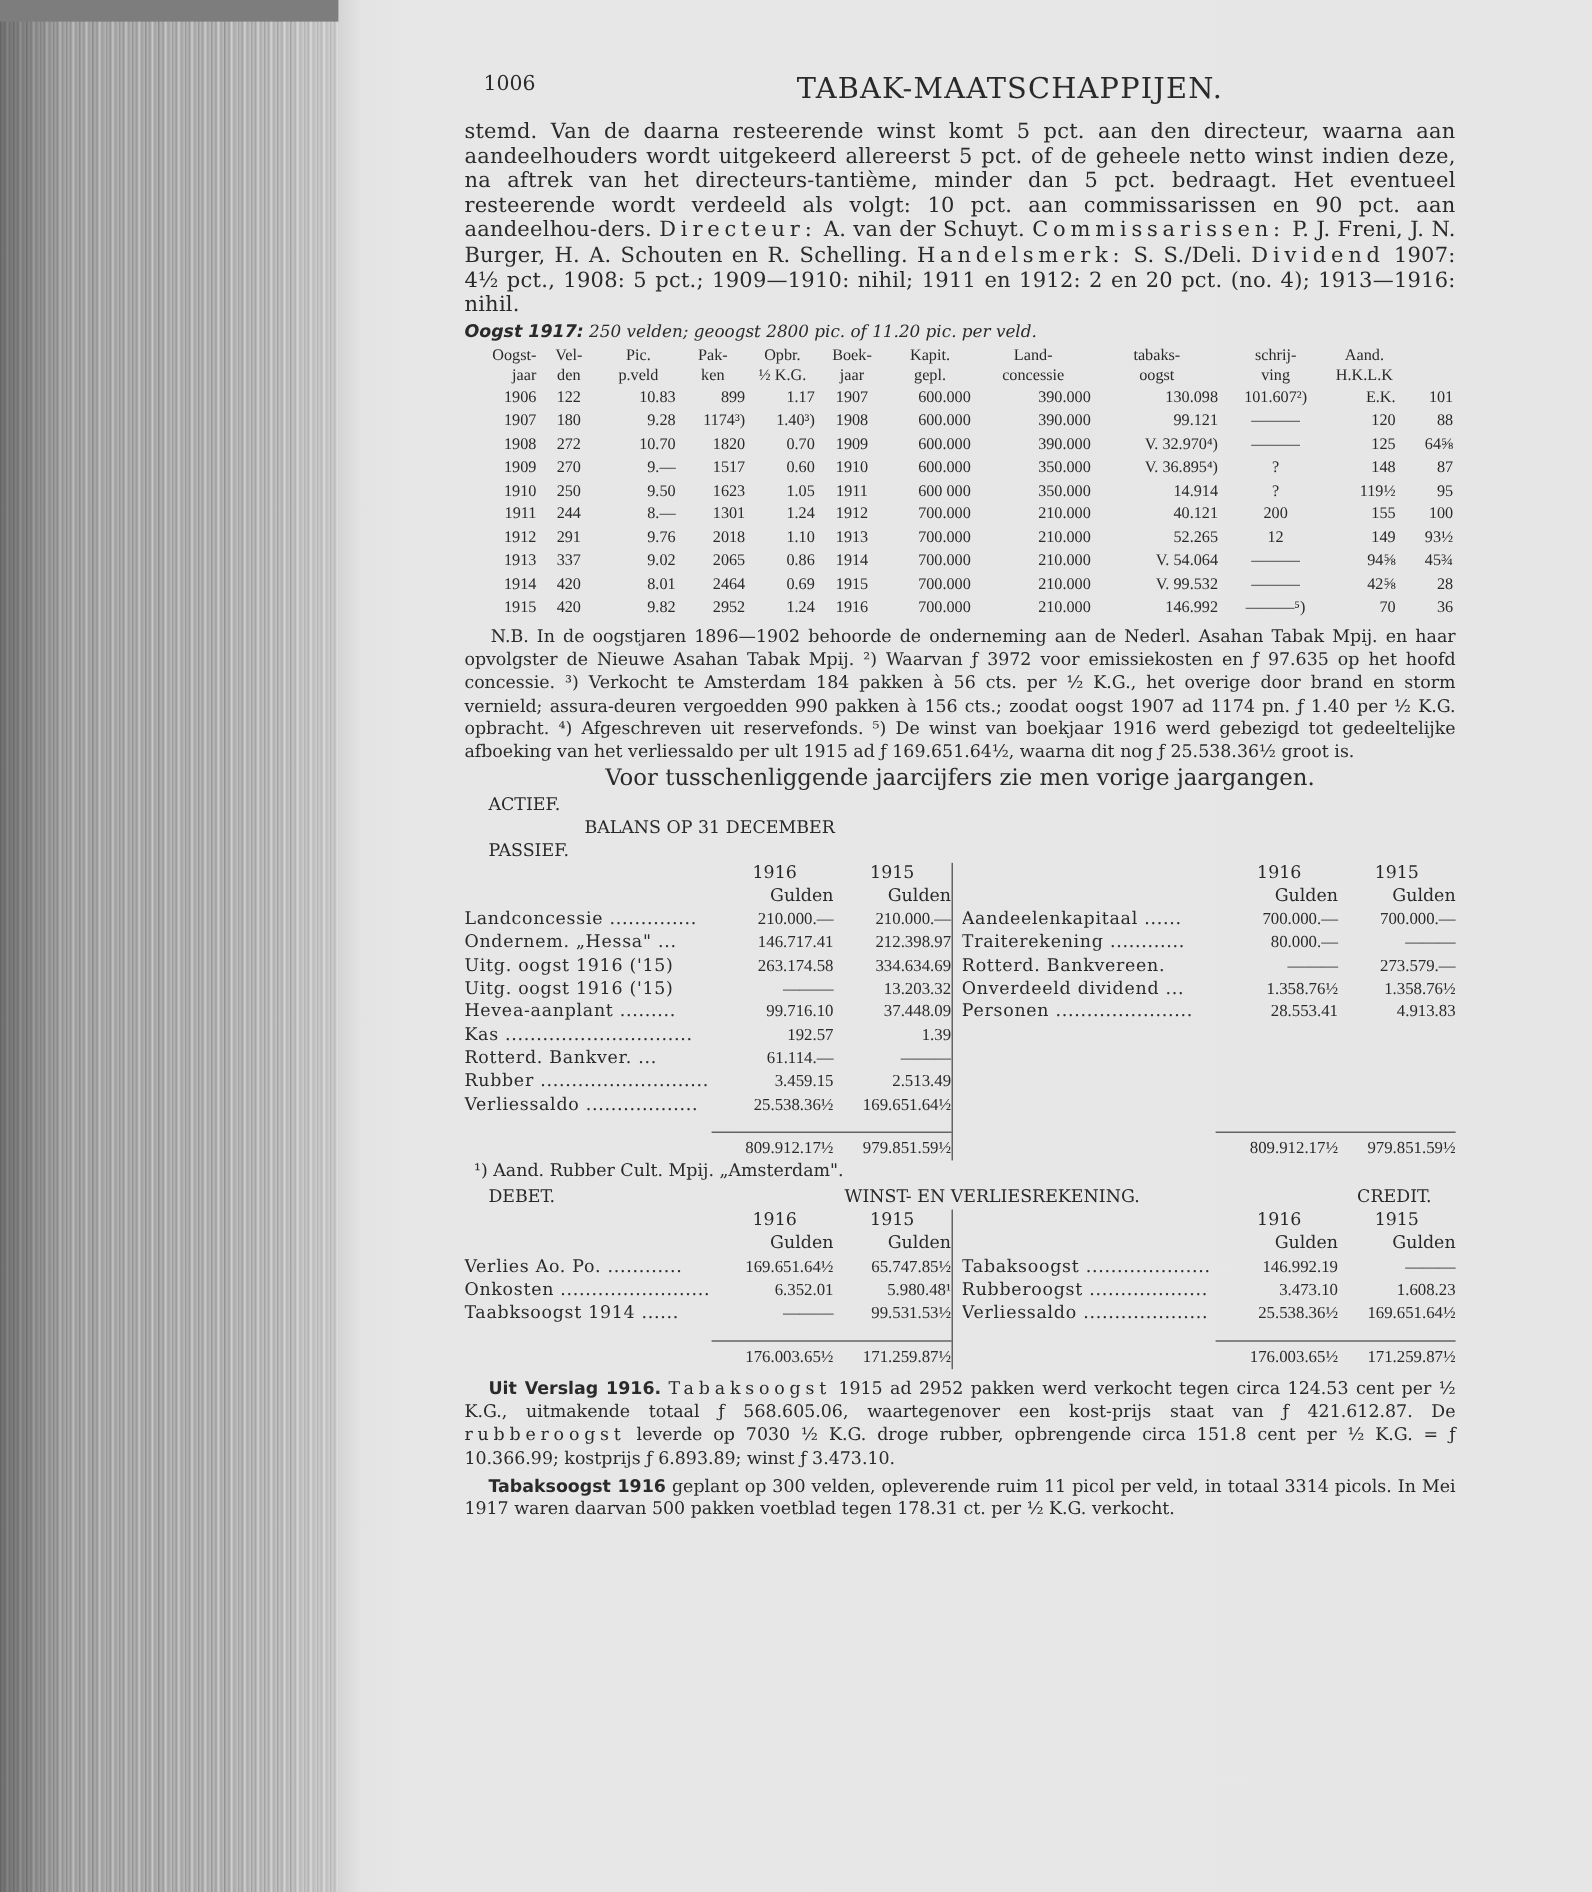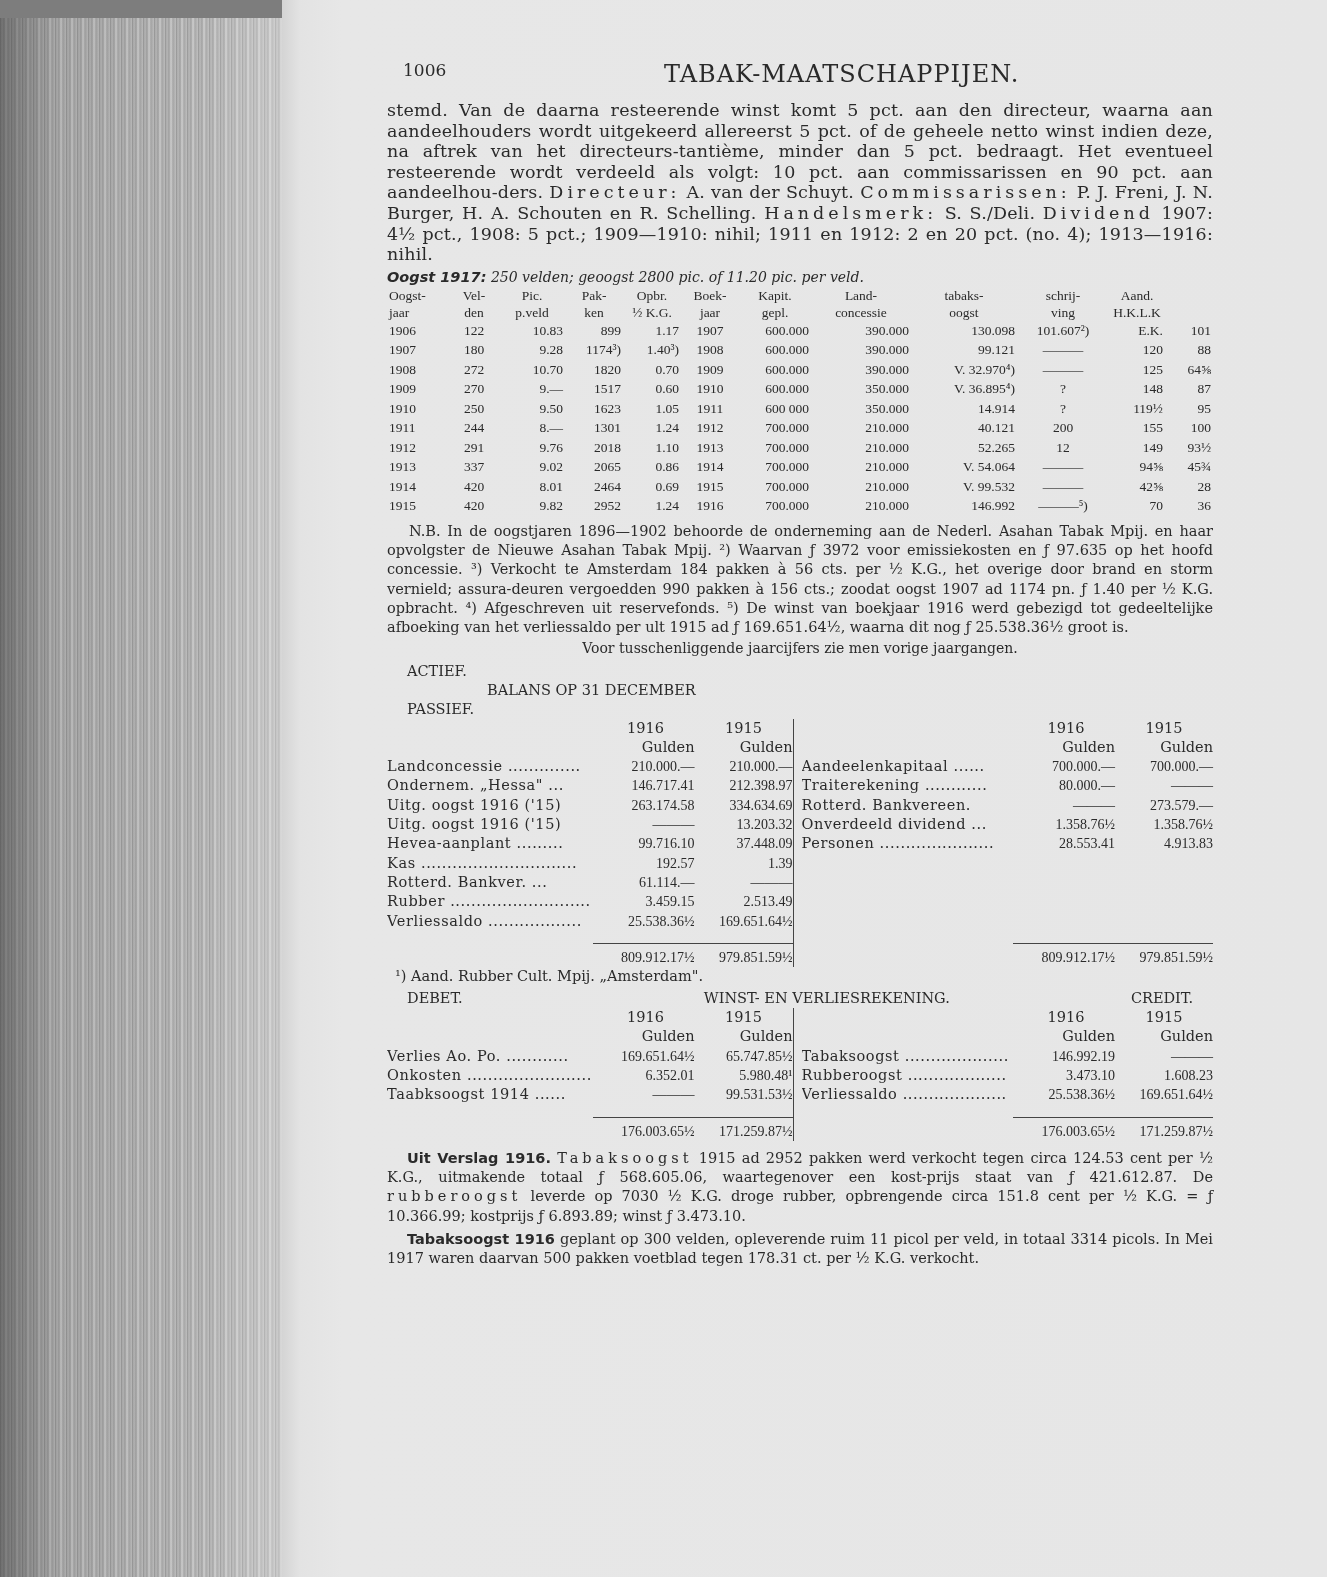--- a/index.html
+++ b/index.html
@@ -33,24 +33,24 @@
   p.body {
     margin:0; font-size:17.5px; line-height:20.6px; text-align:justify;
     letter-spacing:.2px;
   }
   .spaced { letter-spacing:4px; }
   .bold-sans { font-family:"DejaVu Sans", sans-serif; font-weight:bold; font-size:14.5px; }
   .oogst-line { font-size:14px; margin-top:4px;font-style:italic; }
   table.harvest { border-collapse:collapse; font-size:13.5px; margin-top:2px; width:826px; font-family:"Liberation Serif", serif;}
   table.harvest td, table.harvest th { padding:0 2px; line-height:19.5px; white-space:nowrap; font-weight:normal; vertical-align:bottom; }
   table.harvest th { line-height:17px; }
-  .r { text-align:right; } .c { text-align:center; } .l { text-align:left; }
+  .r { text-align:right; } .c { text-align:center; } .l { text-align:right; }
   .notes { font-size:14.5px; line-height:19.3px; text-align:justify; margin-top:6px; }
   .notes .first { text-indent:22px; }
-  .center-line { text-align:center; font-size:14px; line-height:20px; }
+  .center-line { text-align:center; font-size:19px; line-height:20px; }
   .fin { position:relative; font-size:14.5px; margin-top:4px; }
   .fin-head { display:flex; justify-content:space-between; line-height:19px; }
   .fin-grid { display:flex; }
   .fin-col { width:410px; position:relative; }
   .fin-col.left { border-right:1.5px solid #444; }
   .fin-col.right { padding-left:8px; width:416px; }
   .fin-row { display:flex; line-height:19.3px; }
   .fin-label { flex:1; white-space:nowrap; overflow:hidden; letter-spacing:.6px; }
   .fin-num { width:98px; text-align:right; white-space:nowrap; font-family:"Liberation Serif", serif; font-size:14px; }
   .fin-num.h { font-family:"DejaVu Serif", serif; font-size:14.5px; }

